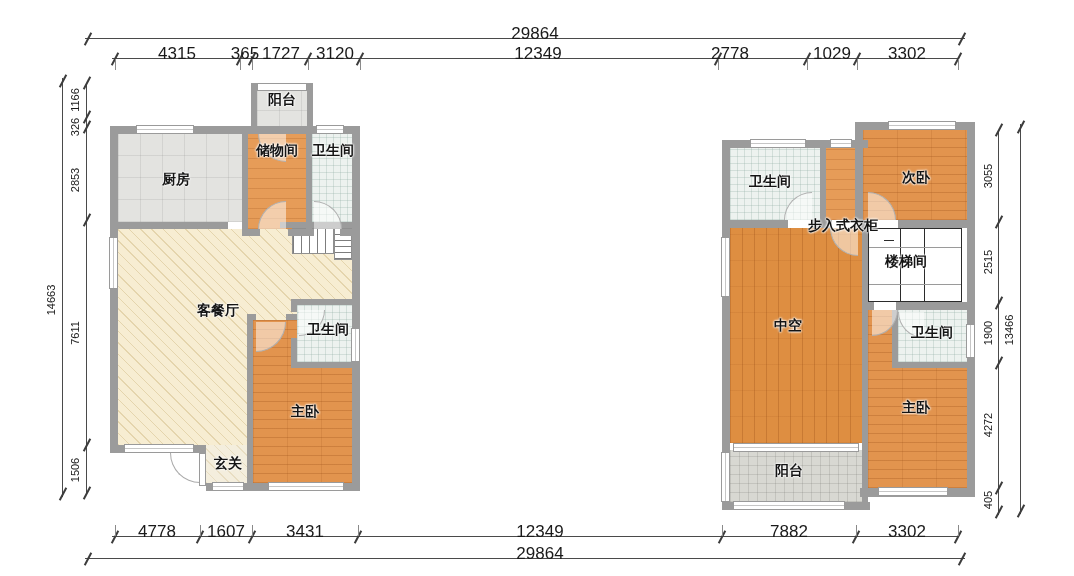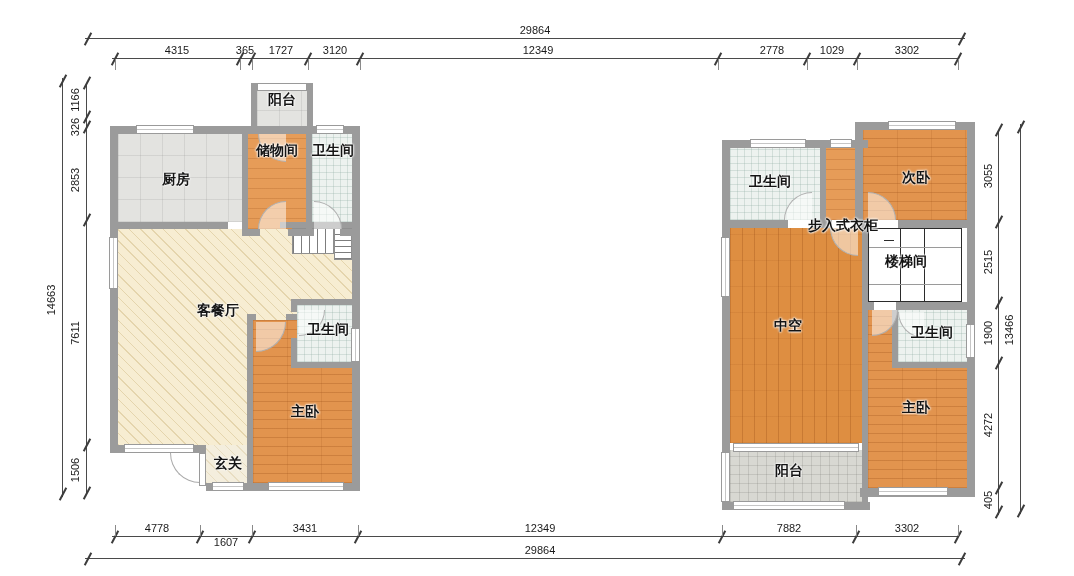--- a/index.html
+++ b/index.html
@@ -46,21 +46,21 @@
   .sline{position:absolute;background:#2b2b2b;}
   .sline2{position:absolute;background:#9a9a9a;}
   
   .arc{position:absolute;background:rgba(255,255,255,.5);box-sizing:border-box;}
   .leaf{position:absolute;background:#fff;border:1px solid #9a9a9a;box-sizing:border-box;}
   
   .dline{position:absolute;background:#4a4a4a;}
   .tk{position:absolute;width:14px;height:2px;background:#3c3c3c;
       transform:translate(-50%,-50%) rotate(-62deg);}
   .exh{position:absolute;width:1px;height:11px;background:#8a8a8a;}
-  .dim{position:absolute;font-size:11px;color:#1a1a1a;transform:translateX(-50%);white-space:nowrap;}
+  .dim{position:absolute;font-size:17px;color:#1a1a1a;transform:translateX(-50%);white-space:nowrap;}
   .dimv{position:absolute;font-size:11px;color:#1a1a1a;white-space:nowrap;
         transform:translate(-50%,-50%) rotate(-90deg);}
   
   .rlabel{position:absolute;font-size:14px;font-weight:700;color:#141414;white-space:nowrap;
           transform:translate(-50%,-50%);
           text-shadow:0 0 2px #fff,0 0 2px #fff,0 0 3px #fff;}
 </style>
 </head>
 <body>
 
@@ -219,41 +219,41 @@
     <div class="exh" style="left:360px;top:59px;"></div>
     <div class="exh" style="left:718px;top:59px;"></div>
     <div class="exh" style="left:807px;top:59px;"></div>
     <div class="exh" style="left:857px;top:59px;"></div>
     <div class="exh" style="left:958px;top:59px;"></div>
     <span class="dim" style="left:177px;top:44px;">4315</span>
     <span class="dim" style="left:245px;top:44px;">365</span>
     <span class="dim" style="left:281px;top:44px;">1727</span>
     <span class="dim" style="left:335px;top:44px;">3120</span>
     <span class="dim" style="left:538px;top:44px;">12349</span>
-    <span class="dim" style="left:772px;top:44px;">2778</span>
+    <span class="dim" style="left:730px;top:44px;">2778</span>
     <span class="dim" style="left:832px;top:44px;">1029</span>
     <span class="dim" style="left:907px;top:44px;">3302</span>
 
     <div class="dline" style="left:112px;top:536px;width:846px;height:1px;"></div>
     <div class="tk" style="left:115px;top:537px;"></div>
     <div class="tk" style="left:200px;top:537px;"></div>
     <div class="tk" style="left:252px;top:537px;"></div>
     <div class="tk" style="left:358px;top:537px;"></div>
     <div class="tk" style="left:722px;top:537px;"></div>
     <div class="tk" style="left:856px;top:537px;"></div>
     <div class="tk" style="left:958px;top:537px;"></div>
     <div class="exh" style="left:115px;top:525px;"></div>
     <div class="exh" style="left:200px;top:525px;"></div>
     <div class="exh" style="left:252px;top:525px;"></div>
     <div class="exh" style="left:358px;top:525px;"></div>
     <div class="exh" style="left:722px;top:525px;"></div>
     <div class="exh" style="left:856px;top:525px;"></div>
     <div class="exh" style="left:958px;top:525px;"></div>
     <span class="dim" style="left:157px;top:522px;">4778</span>
-    <span class="dim" style="left:226px;top:536px;text-align:center;">1607</span>
+    <span class="dim" style="left:226px;top:522px;text-align:center;">1607</span>
     <span class="dim" style="left:305px;top:522px;">3431</span>
     <span class="dim" style="left:540px;top:522px;">12349</span>
     <span class="dim" style="left:789px;top:522px;">7882</span>
     <span class="dim" style="left:907px;top:522px;">3302</span>
 
     <div class="dline" style="left:85px;top:558px;width:880px;height:1px;"></div>
     <div class="tk" style="left:88px;top:559px;"></div>
     <div class="tk" style="left:962px;top:559px;"></div>
     <span class="dim" style="left:540px;top:544px;">29864</span>
 

